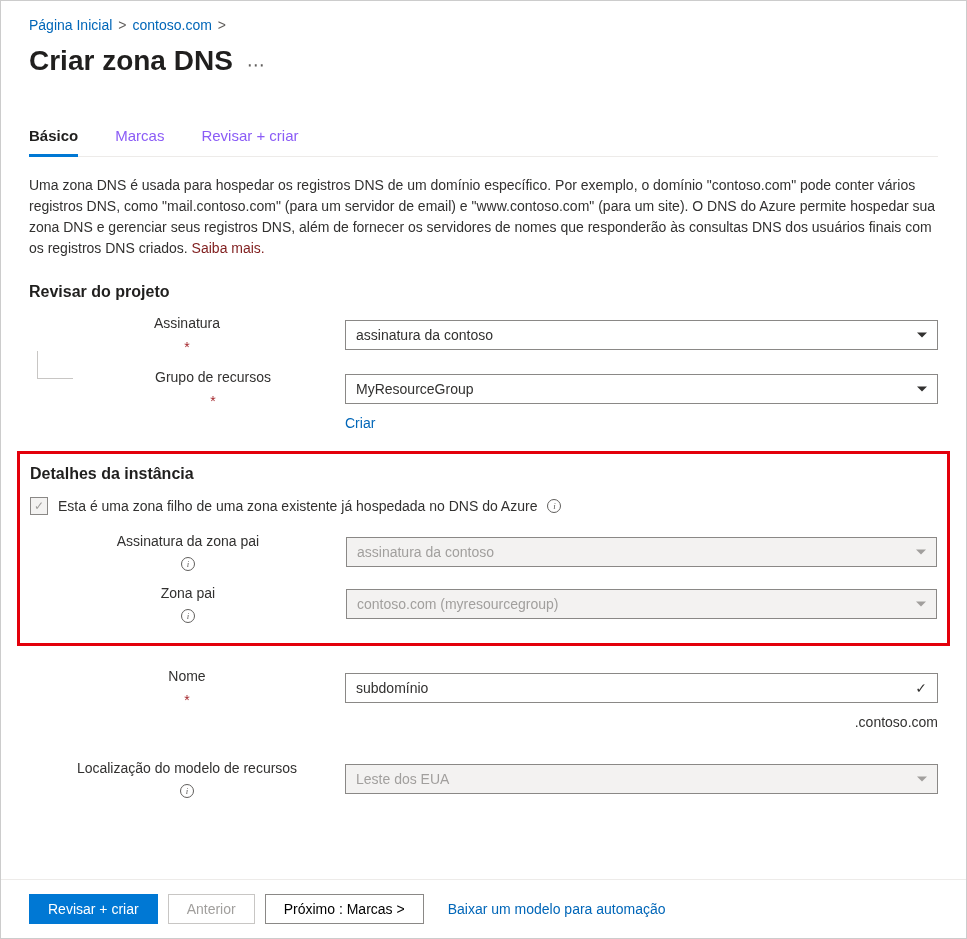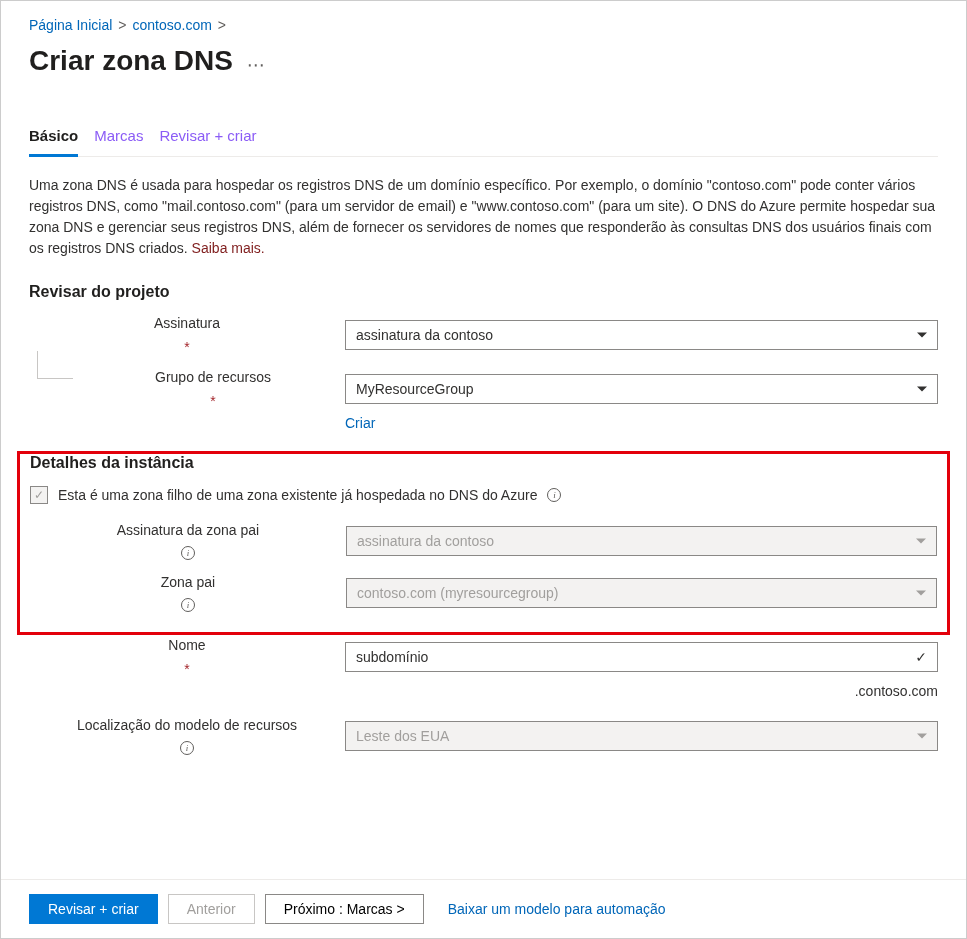--- a/index.html
+++ b/index.html
@@ -38,21 +38,21 @@
     }
     .more-dots {
       color: #605e5c;
       font-size: 18px;
       letter-spacing: 1px;
       cursor: pointer;
       padding-top: 8px;
     }
     .tabs {
       display: flex;
-      gap: 16px;
+      gap: 37px;
       border-bottom: 1px solid #edebe9;
       margin-bottom: 18px;
     }
     .tab {
       padding: 4px 0 10px 0;
       font-size: 15px;
       color: #8b5cf6;
       cursor: pointer;
       border-bottom: 3px solid transparent;
       margin-bottom: -1px;
@@ -160,22 +160,22 @@
       font-size: 14px;
     }
     .link-below {
       margin-left: 316px;
       margin-top: -8px;
       margin-bottom: 20px;
     }
     .link-below a { color: #0066b8; text-decoration: none; cursor: pointer; font-size: 14px; }
     .highlight-box {
       border: 3px solid #e3000b;
-      padding: 0 10px 6px 10px;
-      margin: 10px -12px 2px -12px;
+      padding: 11px 10px 6px 10px;
+      margin: 10px -12px 22px -12px;
     }
     .checkbox-row {
       display: flex;
       align-items: center;
       gap: 10px;
       margin-bottom: 18px;
       margin-top: 6px;
     }
     .checkbox {
       width: 18px;
@@ -187,21 +187,21 @@
       justify-content: center;
       font-size: 12px;
       color: #a19f9d;
       cursor: pointer;
     }
     .suffix-row {
       text-align: right;
       font-size: 14px;
       color: #323130;
       margin-top: -8px;
-      margin-bottom: 18px;
+      margin-bottom: 30px;
     }
     .footer {
       position: absolute;
       bottom: 0;
       left: 0;
       right: 0;
       border-top: 1px solid #edebe9;
       padding: 14px 28px;
       display: flex;
       align-items: center;

